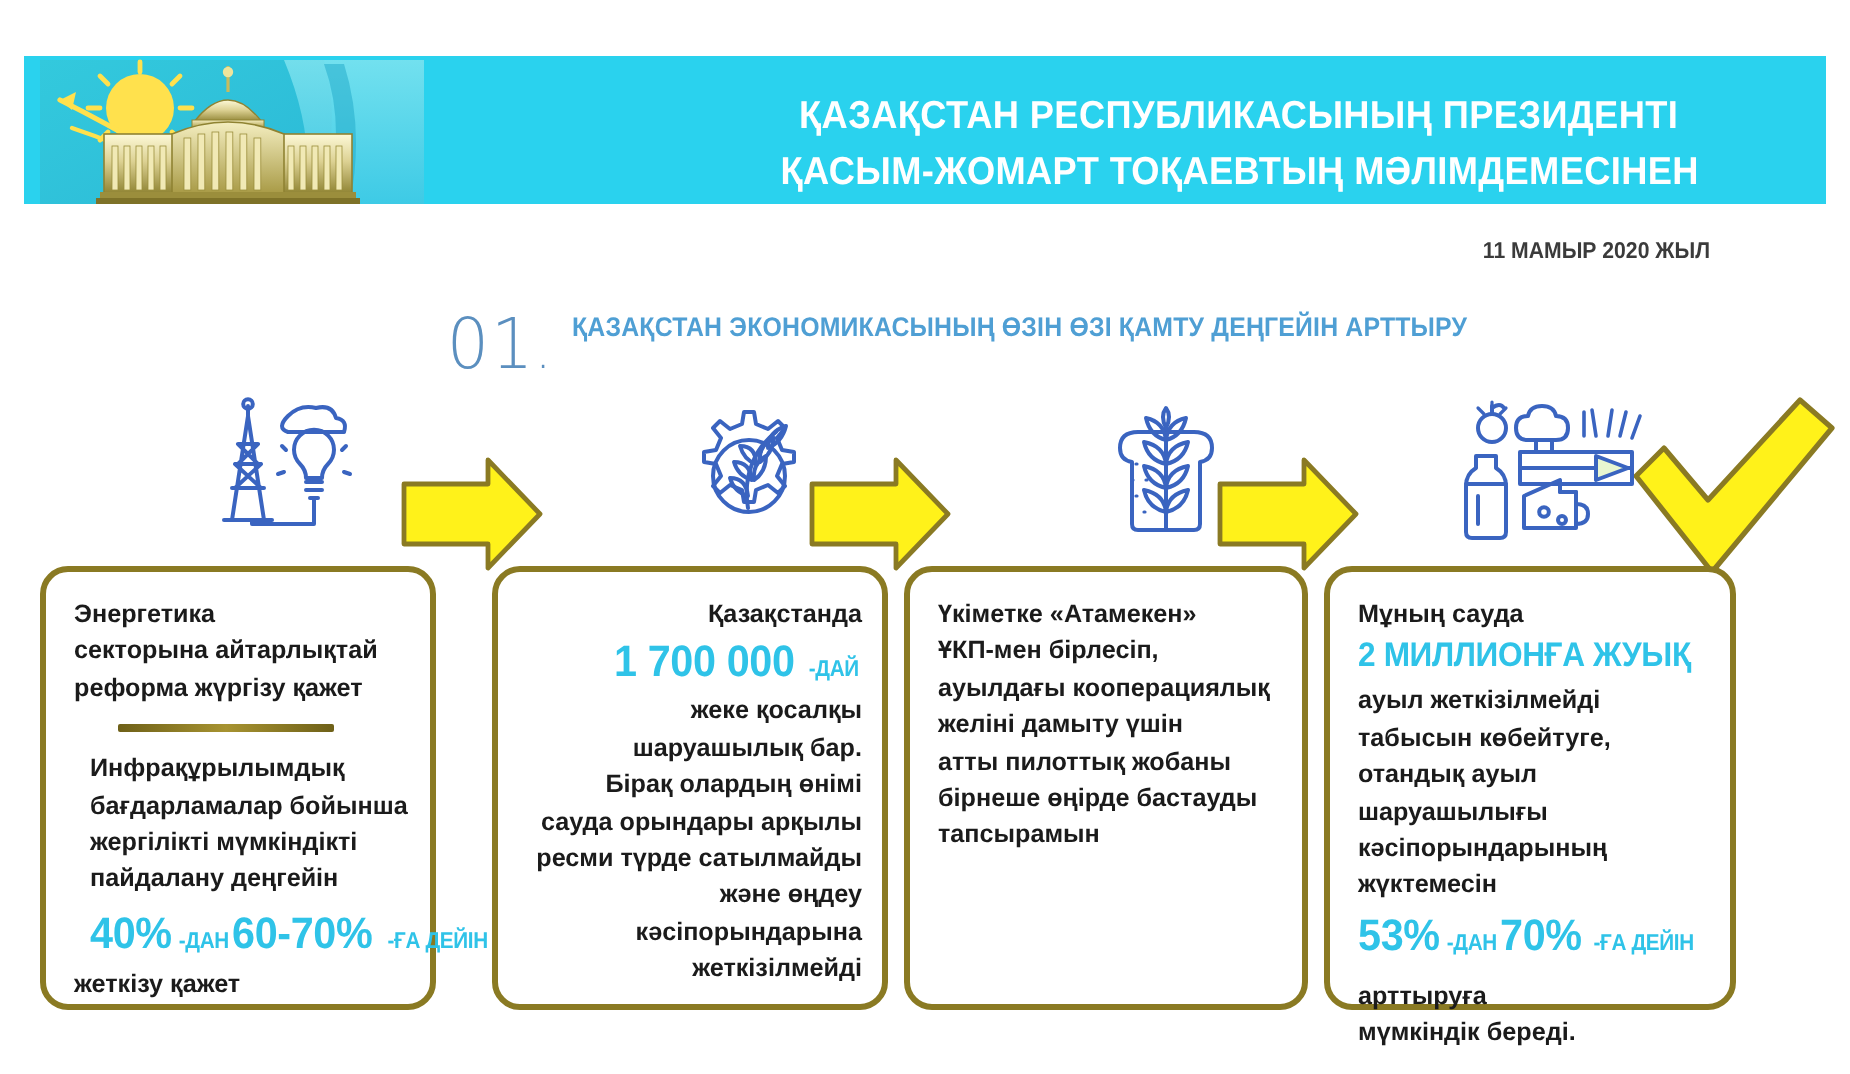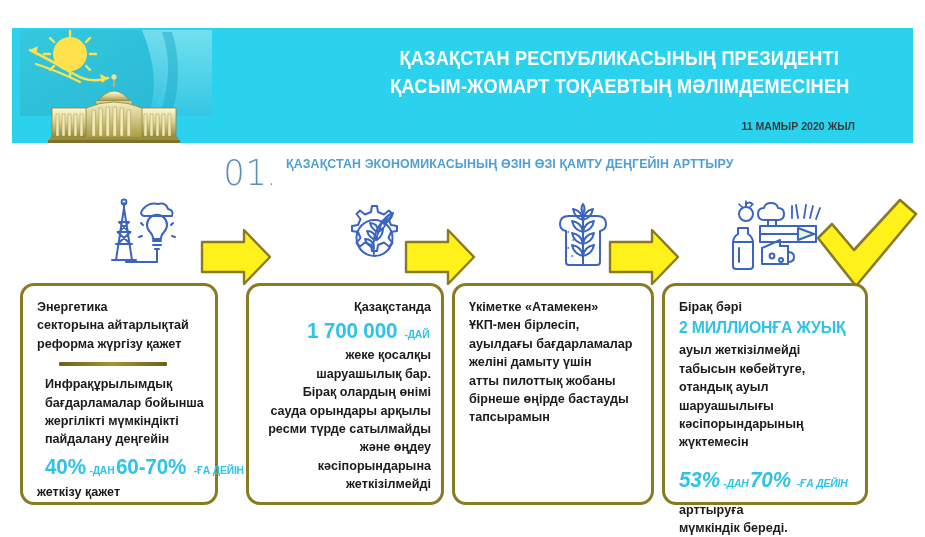--- a/index.html
+++ b/index.html
@@ -14,21 +14,21 @@
     overflow: hidden;
     font-family: "Liberation Sans", sans-serif;
   }
 
   
   .header-banner {
     position: absolute;
     left: 12px;
     top: 28px;
     width: 901px;
-    height: 115px;
+    height: 74px;
     background: #2ad2ee;
     overflow: hidden;
   }
   .flag-art {
     position: absolute;
     left: 0;
     top: 0;
     width: 200px;
     height: 90px;
     overflow: hidden;
@@ -404,35 +404,35 @@
 сауда орындары арқылы
 ресми түрде сатылмайды
 және өңдеу
 кәсіпорындарына
 жеткізілмейді</div>
 </div>
 
 <div class="card" style="left:452px;width:202px;">
   <div class="card-text">Үкіметке «Атамекен»
 ҰКП-мен бірлесіп,
-ауылдағы бағдарламалар
+ауылдағы кооперациялық
 желіні дамыту үшін</div>
   <div class="card-text">атты пилоттық жобаны
 бірнеше өңірде бастауды
 тапсырамын</div>
 </div>
 
 <div class="card" style="left:662px;width:206px;">
-  <div class="card-text">Бірақ бәрі</div>
+  <div class="card-text">Мұның сауда</div>
   <div class="hl" style="margin:1px 0 2px 0;">
     <span class="hl-line" style="font-size:17px;">2 МИЛЛИОНҒА ЖУЫҚ</span>
   </div>
   <div class="card-text">ауыл жеткізілмейді
 табысын көбейтуге,
 отандық ауыл шаруашылығы
 кәсіпорындарының
 жүктемесін</div>
-  <div class="hl" style="margin-top:15px;font-style:italic;">
+  <div class="hl" style="margin-top:3px;">
     <span class="hl-big">53%</span><span class="hl-small">-ДАН  </span><span class="hl-big">70%</span><span class="hl-small">-ҒА ДЕЙІН</span>
   </div>
   <div class="card-text" style="margin-top:8px;">арттыруға
 мүмкіндік береді.</div>
 </div>
 
 </body></html>

